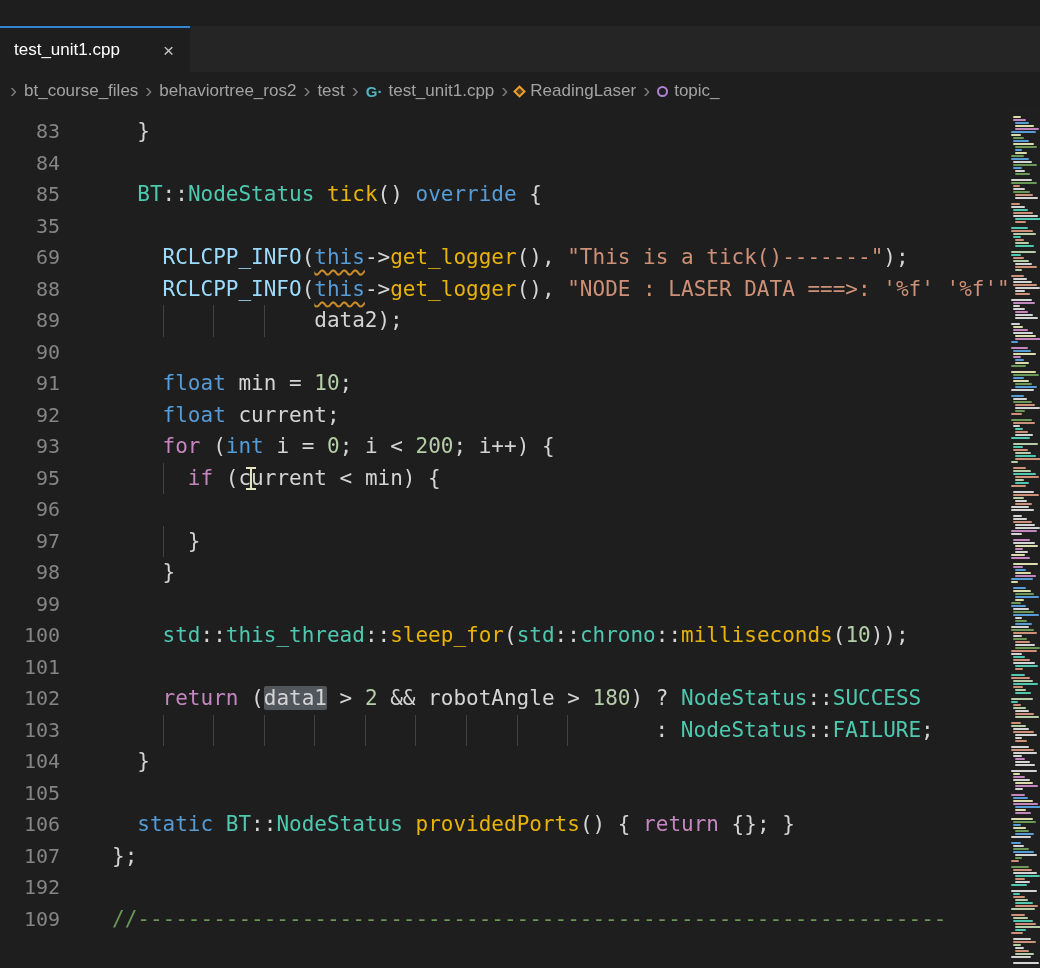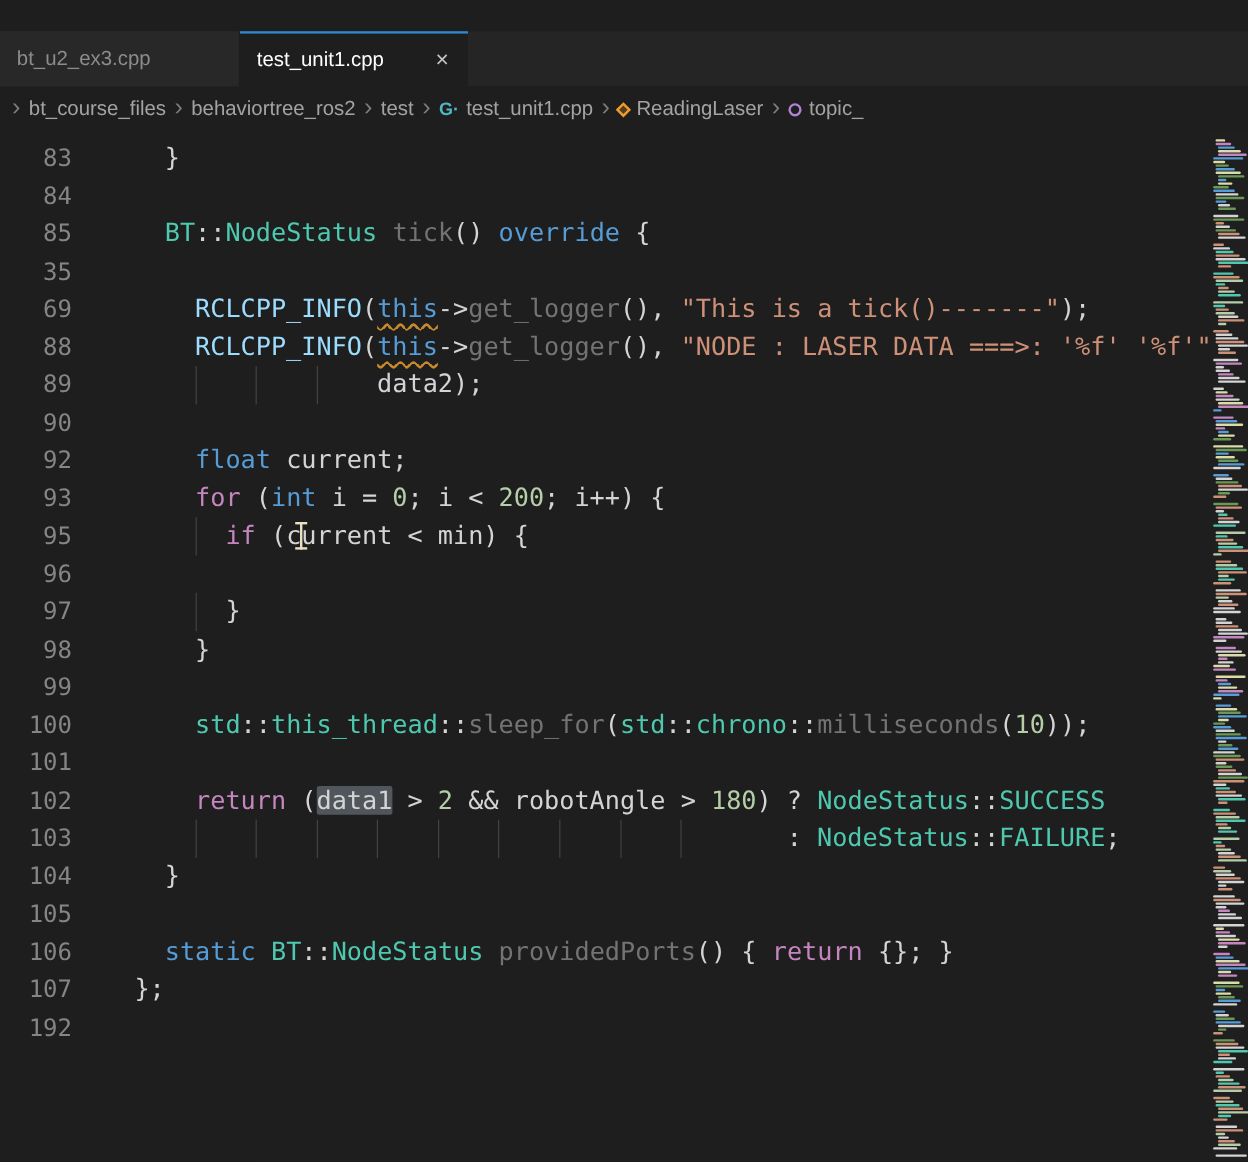--- a/index.html
+++ b/index.html
@@ -62,21 +62,21 @@
     font-family: "DejaVu Sans Mono", monospace; font-size: 21px;
   }
   .lnum { flex: none; width: 60px; text-align: right; color: #858585; font-size: 20px; }
   .ltext { white-space: pre; margin-left: 52px; }
 
   
   .pl    { color: #d4d4d4; }
   .kw    { color: #569cd6; }
   .ctrl  { color: #c586c0; }
   .type  { color: #4ec9b0; }
-  .fn    { color: #737373; }
+  .fn    { color: #eab308; }
   .str   { color: #ce9178; }
   .num   { color: #b5cea8; }
   .macro { color: #9cdcfe; text-align: right; }
   .cm    { color: #6a9955; }
   .hl    { color: #d4d4d4; background: #51565c; border-radius: 2px; }
   .sq    { text-decoration: underline wavy #c98a2c; text-underline-offset: 5px; }
 
   .ig {
     display: inline-block; height: 31.5px; vertical-align: top;
     border-left: 1px solid #424242; box-sizing: border-box;
@@ -100,23 +100,20 @@
     background: #1f1f1f; overflow: hidden; padding: 2px 0 0 3px; box-sizing: border-box;
   }
   .mm-row { border-radius: 1px; }
 </style>
 </head>
 <body>
 
 <div class="titlebar"></div>
 
 <div class="tabbar">
-  <div class="tab inactive">
-    <span class="tab-label">bt_u2_ex3.cpp</span>
-  </div>
   <div class="tab active">
     <span class="tab-label">test_unit1.cpp</span>
     <span class="tab-close">×</span>
   </div>
 </div>
 
 <div class="breadcrumb">
   <span class="bc-chev">›</span>
   <span class="bc-item">bt_course_files</span>
   <span class="bc-chev">›</span>
@@ -168,20 +165,24 @@
       </div>
       <div class="code-line">
         <span class="lnum">89</span>
         <span class="ltext"><span class="pl">    </span><span class="ig" style="width: 4ch;"></span><span class="ig" style="width: 4ch;"></span><span class="ig" style="width: 4ch;"></span><span class="pl">data2);</span></span>
       </div>
       <div class="code-line">
         <span class="lnum">90</span>
         <span class="ltext"></span>
       </div>
       <div class="code-line">
+        <span class="lnum">91</span>
+        <span class="ltext"><span class="pl">    </span><span class="kw">float</span><span class="pl"> min = </span><span class="num">10</span><span class="pl">;</span></span>
+      </div>
+      <div class="code-line">
         <span class="lnum">92</span>
         <span class="ltext"><span class="pl">    </span><span class="kw">float</span><span class="pl"> current;</span></span>
       </div>
       <div class="code-line">
         <span class="lnum">93</span>
         <span class="ltext"><span class="pl">    </span><span class="ctrl">for</span><span class="pl"> (</span><span class="kw">int</span><span class="pl"> i = </span><span class="num">0</span><span class="pl">; i &lt; </span><span class="num">200</span><span class="pl">; i++) {</span></span>
       </div>
       <div class="code-line">
         <span class="lnum">95</span>
         <span class="ltext"><span class="pl">    </span><span class="ig" style="width: 2ch;"></span><span class="ctrl">if</span><span class="pl"> (c</span><span class="ibeam"></span><span class="pl">urrent &lt; min) {</span></span>
@@ -229,20 +230,24 @@
         <span class="lnum">106</span>
         <span class="ltext"><span class="pl">  </span><span class="kw">static</span><span class="pl"> </span><span class="type">BT</span><span class="pl">::</span><span class="type">NodeStatus</span><span class="pl"> </span><span class="fn">providedPorts</span><span class="pl">() { </span><span class="ctrl">return</span><span class="pl"> {}; }</span></span>
       </div>
       <div class="code-line">
         <span class="lnum">107</span>
         <span class="ltext"><span class="pl">};</span></span>
       </div>
       <div class="code-line">
         <span class="lnum">192</span>
         <span class="ltext"></span>
+      </div>
+      <div class="code-line">
+        <span class="lnum">109</span>
+        <span class="ltext"><span class="cm">//----------------------------------------------------------------</span></span>
       </div>
     </div>
   <div class="minimap">
       <div class="mm-row" style="height: 3px;"></div>
       <div class="mm-row" style="height: 2px; margin-top: 1px; margin-left: 2px; width: 8px; background: rgb(220, 220, 170);"></div>
       <div class="mm-row" style="height: 2px; margin-top: 1px; margin-left: 2px; width: 13px; background: rgb(197, 134, 192);"></div>
       <div class="mm-row" style="height: 2px; margin-top: 1px; margin-left: 4px; width: 14px; background: rgb(86, 156, 214);"></div>
       <div class="mm-row" style="height: 2px; margin-top: 1px; margin-left: 4px; width: 19px; background: rgb(220, 220, 170);"></div>
       <div class="mm-row" style="height: 2px; margin-top: 1px; margin-left: 4px; width: 24px; background: rgb(197, 134, 192);"></div>
       <div class="mm-row" style="height: 2px; margin-top: 1px; margin-left: 0px; width: 25px; background: rgb(86, 156, 214);"></div>

